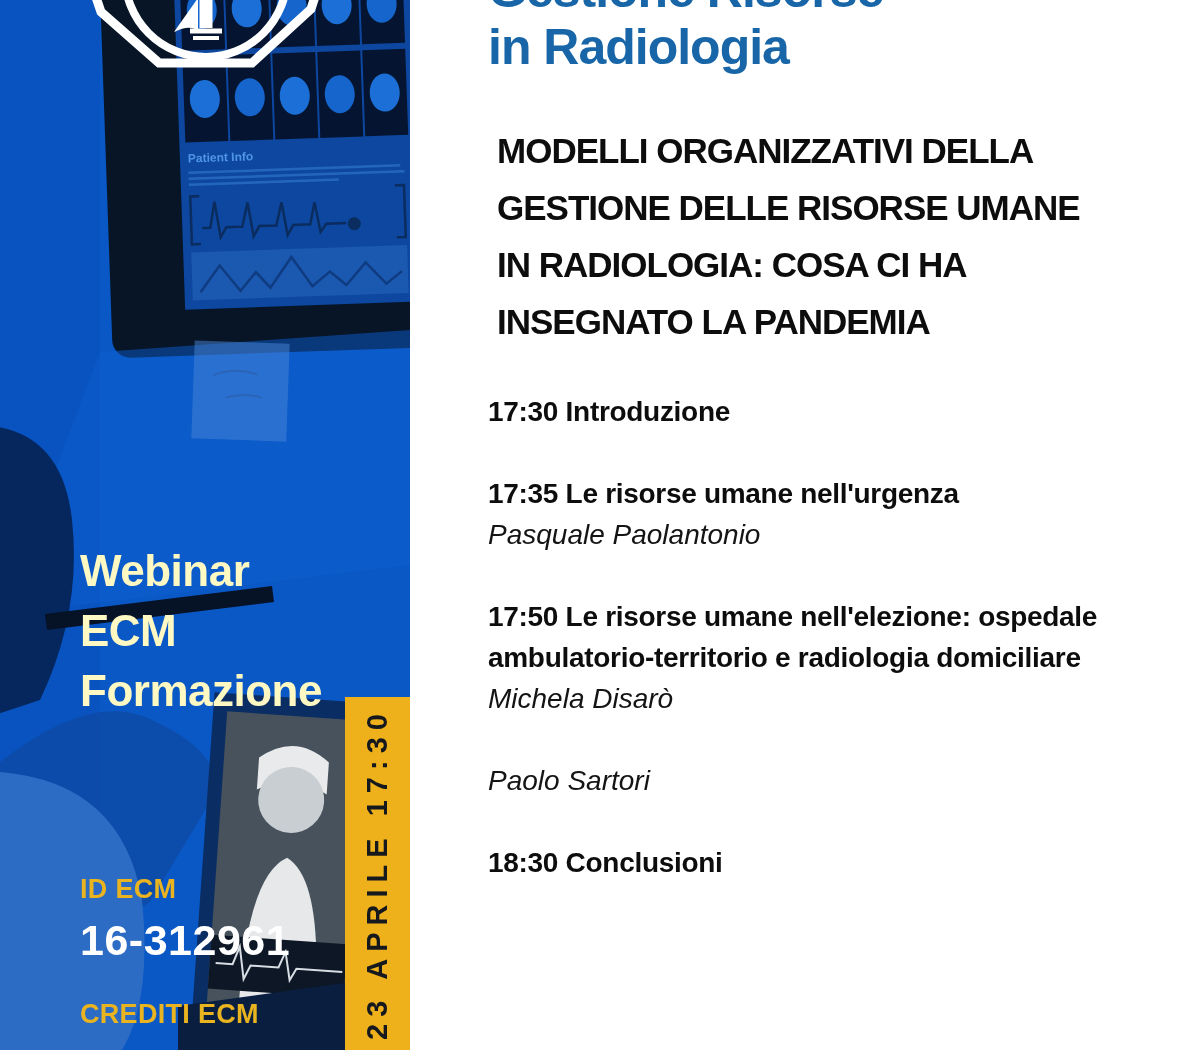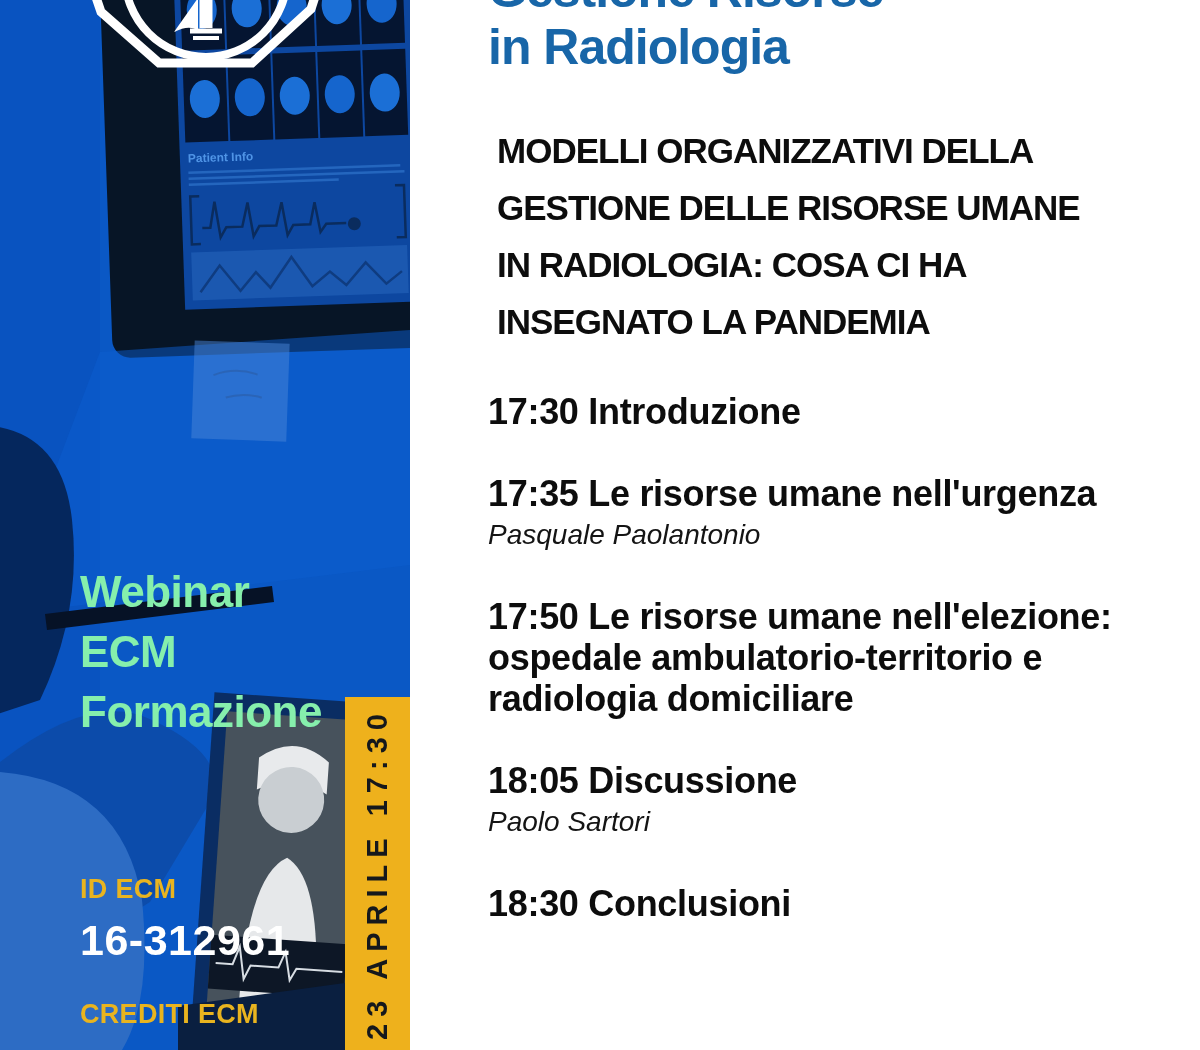--- a/index.html
+++ b/index.html
@@ -4,21 +4,21 @@
 <style>
   html,body{margin:0;padding:0}
   body{
     width:1200px;height:1050px;overflow:hidden;position:relative;
     background:#ffffff;font-family:"Liberation Sans",sans-serif;
   }
   
   .left-panel{position:absolute;left:0;top:0;width:410px;height:1050px;overflow:hidden;background:#0a58c5}
   .hero-svg{position:absolute;left:0;top:0;width:410px;height:1050px;display:block}
   .event-type{
-    position:absolute;left:80px;top:562px;color:#86efac;font-weight:bold;
+    position:absolute;left:80px;top:541px;color:#fef9c3;font-weight:bold;
     font-size:44px;line-height:60px;letter-spacing:-0.5px;
   }
   .ecm-block{position:absolute;left:80px}
   .ecm-block.id{top:876px}
   .ecm-block.credits{top:1001px}
   .gold-label{color:#e9b41f;font-weight:bold;font-size:27px;line-height:26px;letter-spacing:0.3px}
   .big-value{color:#ffffff;font-weight:bold;font-size:43px;line-height:46px;letter-spacing:0.5px;margin-top:15px}
   .date-band{
     position:absolute;left:345px;top:697px;width:65px;height:353px;background:#eeb11c;
     display:flex;align-items:center;justify-content:center;
@@ -32,21 +32,21 @@
   .series-title{
     margin:-38px 0 0;color:#1866a8;font-weight:bold;
     font-size:50px;line-height:57px;letter-spacing:-1px;
   }
   .session-title{
     margin:46px 9px 0;width:620px;color:#0d0d0d;font-weight:bold;
     font-size:35px;line-height:57px;letter-spacing:-1px;
   }
   .moderator{margin:24px 0 0;font-style:italic;font-size:28px;line-height:41px;color:#141414}
   .program-item{margin-top:41px}
-  .slot{margin:0;font-weight:bold;font-size:36px;line-height:41px;color:#0d0d0d;letter-spacing:-0.3px}
+  .slot{margin:0;font-weight:bold;font-size:28px;line-height:41px;color:#0d0d0d;letter-spacing:-0.3px}
   .speaker{margin:0;font-style:italic;font-size:28px;line-height:41px;color:#141414}
 </style>
 </head>
 <body>
 
 <div>
 
   <aside class="left-panel">
 
     <svg class="hero-svg" viewBox="0 0 410 1050" preserveAspectRatio="none" aria-hidden="true">
@@ -173,24 +173,24 @@
         <p class="slot"><span>17:30</span> <span>Introduzione</span></p>
       </div>
 
       <div class="program-item">
         <p class="slot"><span>17:35</span> <span>Le risorse umane nell'urgenza</span></p>
         <p class="speaker">Pasquale Paolantonio</p>
       </div>
 
       <div class="program-item">
         <p class="slot"><span>17:50</span> <span>Le risorse umane nell'elezione: ospedale ambulatorio-territorio e radiologia domiciliare</span></p>
+        <p class="speaker">Michela Disarò</p>
       </div>
 
       <div class="program-item">
-        <p class="slot"><span>18:05</span> <span>Discussione</span></p>
         <p class="speaker">Paolo Sartori</p>
       </div>
 
       <div class="program-item">
         <p class="slot"><span>18:30</span> <span>Conclusioni</span></p>
       </div>
 
     </section>
   </main>
 </div>

